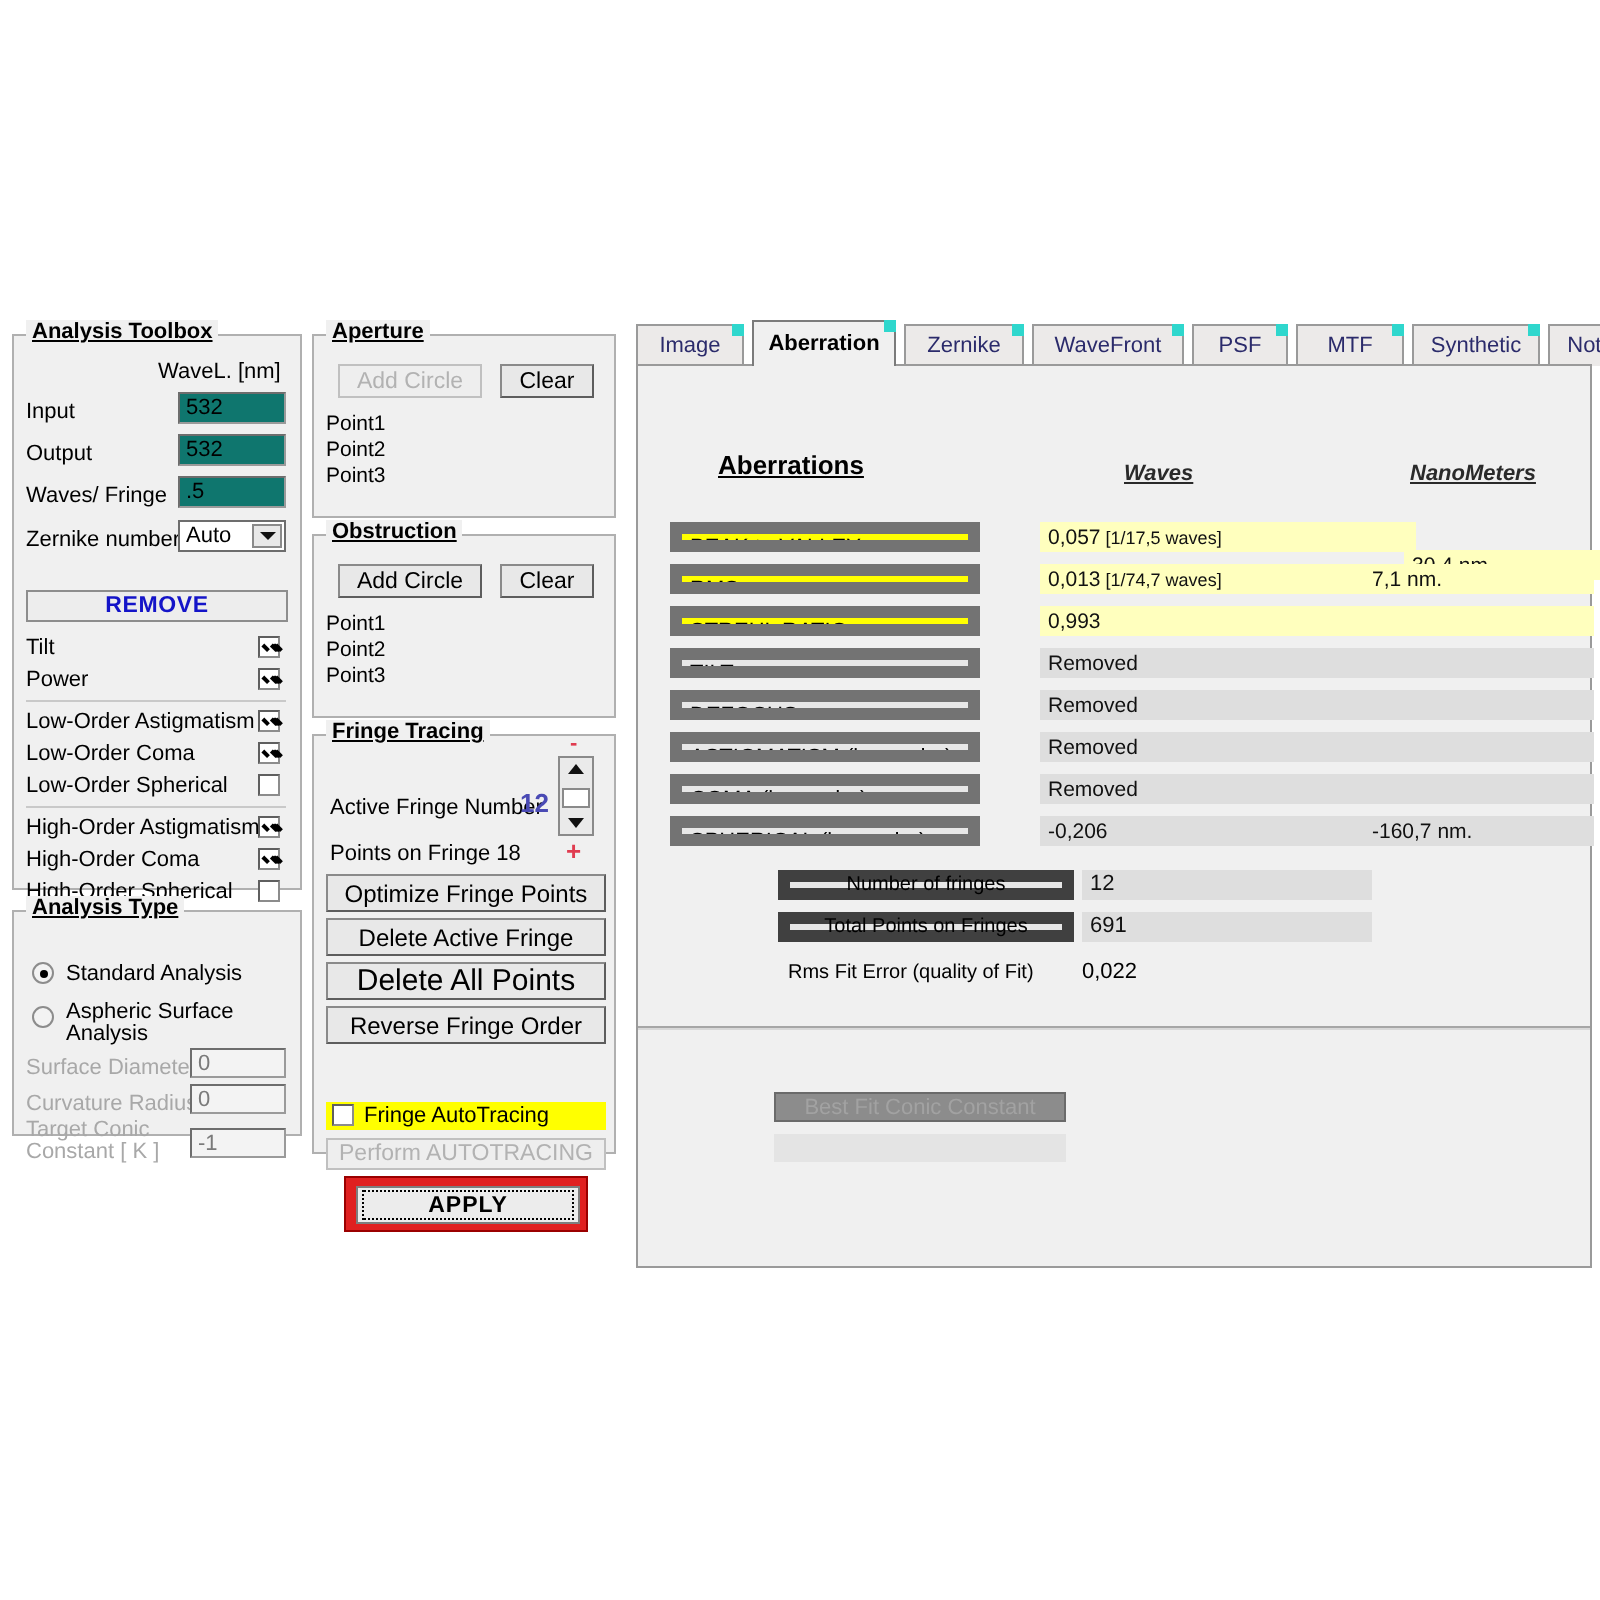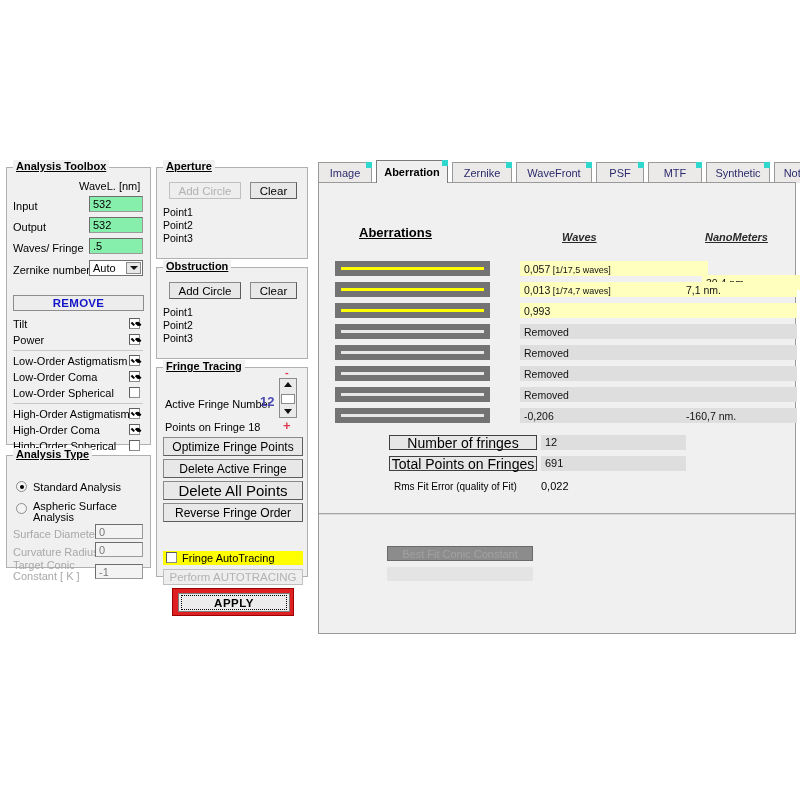--- a/index.html
+++ b/index.html
@@ -5,21 +5,21 @@
   html,body{margin:0;padding:0;background:#ffffff;}
   body{width:800px;height:800px;overflow:hidden;font-family:"Liberation Sans",sans-serif;}
   #app{position:absolute;left:0;top:155px;width:800px;height:482px;background:#ffffff;}
 
   
   .grp{position:absolute;border:1px solid #b0b0b0;background:#f0f0f0;}
   .grp-title{position:absolute;top:-8px;left:6px;background:#f0f0f0;padding:0 3px;
              font-size:11px;font-weight:bold;color:#000;text-decoration:underline;white-space:nowrap;}
   .lbl{position:absolute;font-size:11px;color:#000;white-space:nowrap;}
   .lbl.dim{color:#a8a8a8;}
-  .fld{position:absolute;background:#86efac;border:1px solid #9a9a9a;border-top-color:#6d6d6d;
+  .fld{position:absolute;background:#0f766e;border:1px solid #9a9a9a;border-top-color:#6d6d6d;
        border-left-color:#6d6d6d;font-size:11px;color:#000;padding:1px 0 0 3px;box-sizing:border-box;
        overflow:hidden;white-space:nowrap;}
   .fld.dim{background:#f3f3f3;color:#7a7a7a;}
   .btn{position:absolute;background:#e8e8e8;border:1px solid #8a8a8a;border-right-color:#5d5d5d;
        border-bottom-color:#5d5d5d;font-size:11.5px;color:#000;text-align:center;box-sizing:border-box;
        display:flex;align-items:center;justify-content:center;white-space:nowrap;}
   .btn.dim{color:#b2b2b2;background:#eeeeee;border-color:#c0c0c0;}
   .cb{position:absolute;width:11px;height:11px;background:#fff;border:1px solid #8c8c8c;
       border-top-color:#5f5f5f;border-left-color:#5f5f5f;box-sizing:border-box;}
   .cb.on::after{content:"";position:absolute;left:1px;top:4px;width:4px;height:1.5px;background:#000;
@@ -45,22 +45,22 @@
            font-size:11px;color:#000;padding:1px 0 0 4px;background:#e7e7e7;overflow:hidden;white-space:nowrap;}
   .ab-name.hl{background:#ffff00;}
   .ab-v1{position:absolute;left:173px;width:188px;height:15px;box-sizing:border-box;background:#dedede;
          font-size:10.5px;color:#111;padding:2px 0 0 4px;overflow:hidden;white-space:nowrap;margin-left:28px;}
   .ab-v1.hl{background:#ffffbe;}
   .ab-v1 .par{font-size:9px;}
   .ab-v2{position:absolute;left:363px;width:115px;height:15px;box-sizing:border-box;background:#dedede;
          font-size:10.5px;color:#111;padding:2px 0 0 4px;overflow:hidden;white-space:nowrap;}
   .ab-v2.hl{background:#ffffbe;}
 
-  .sum-name{position:absolute;height:15px;border:1px solid #404040;box-sizing:border-box;background:#e7e7e7;
-            font-size:14px;color:#000;display:flex;align-items:center;justify-content:center;}
+  .sum-name{position:absolute;height:15px;border:6px solid #404040;box-sizing:border-box;background:#e7e7e7;
+            font-size:10px;color:#000;display:flex;align-items:center;justify-content:center;}
   .sum-val{position:absolute;height:15px;background:#dedede;font-size:11px;color:#111;padding:1px 0 0 4px;box-sizing:border-box;}
 
   
   #applyframe{position:absolute;left:172px;top:433px;width:122px;height:28px;background:#e02020;
               border:1px solid #9b0000;box-sizing:border-box;}
   #applybtn{position:absolute;left:5px;top:4px;width:112px;height:19px;background:#ececec;
             border:1px solid #7d7d7d;box-sizing:border-box;display:flex;align-items:center;justify-content:center;}
   #applybtn .inner{width:104px;height:13px;border:1px dotted #000;display:flex;align-items:center;
             justify-content:center;font-size:11.5px;font-weight:bold;color:#000;letter-spacing:.5px;}
 

